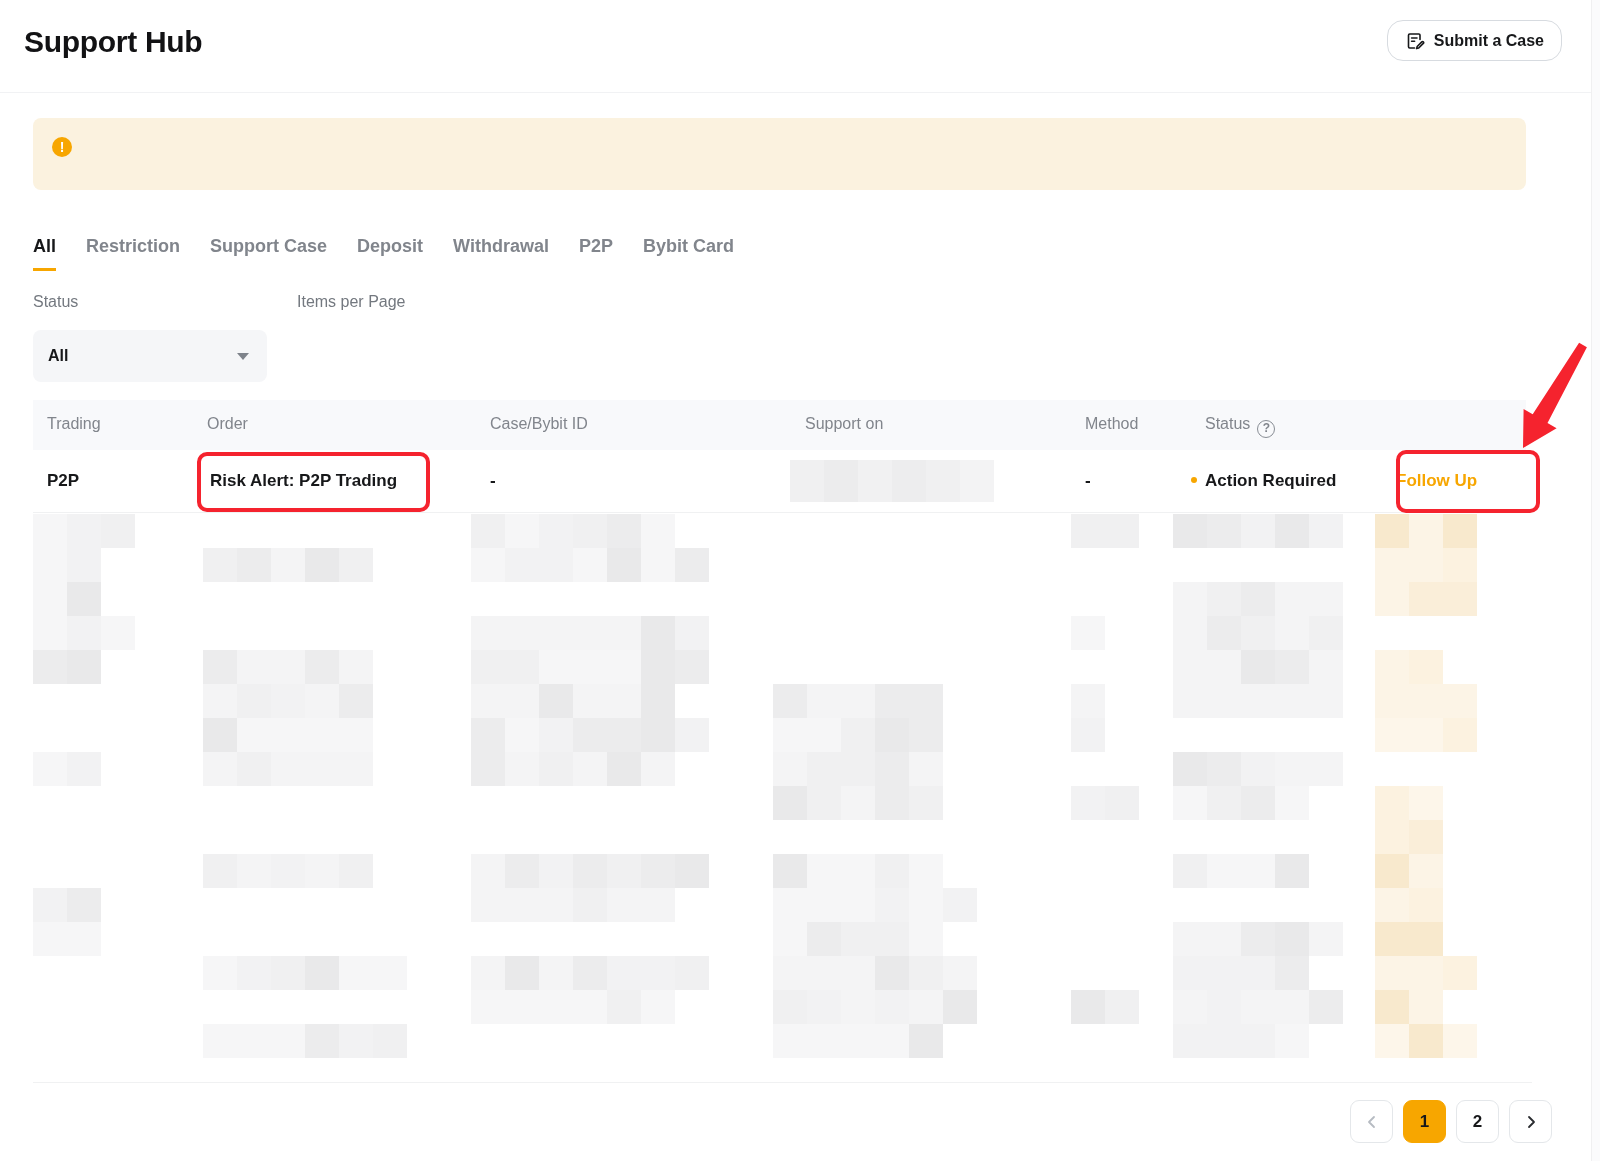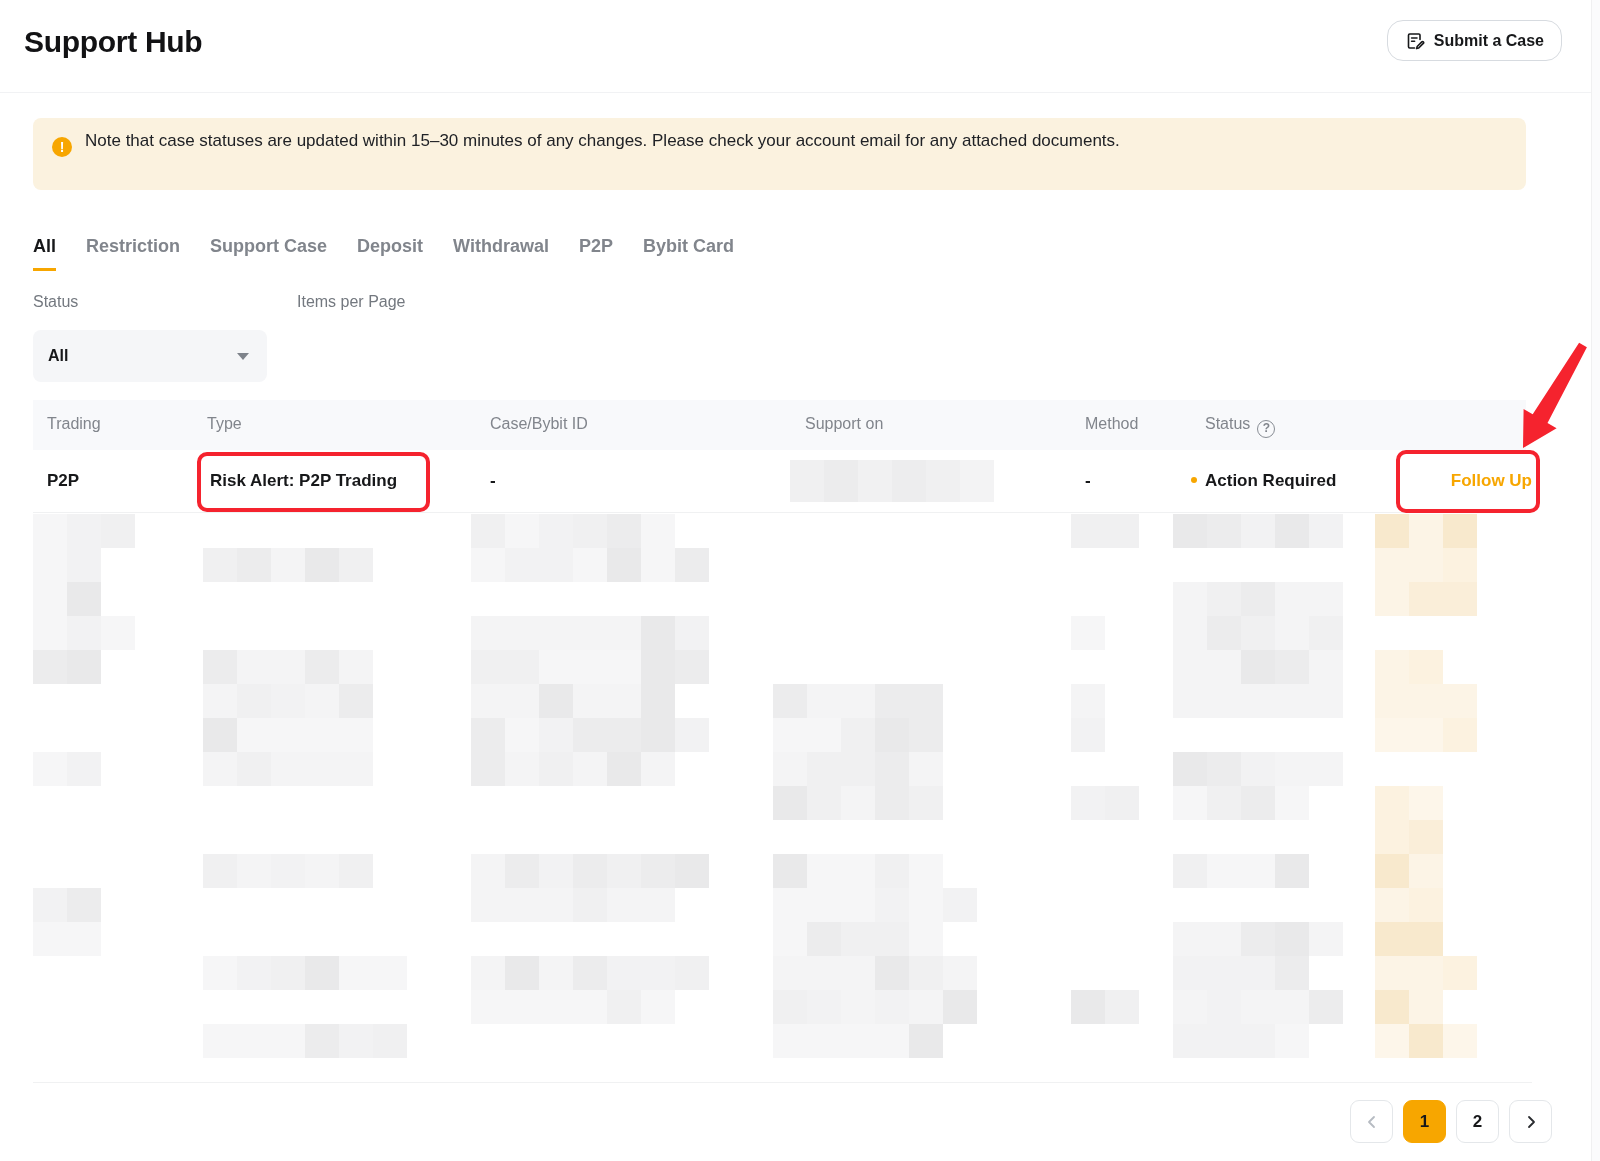--- a/index.html
+++ b/index.html
@@ -30,21 +30,21 @@
   
   .thead { position: absolute; left: 33px; top: 400px; width: 1493px; height: 50px; background: #F8F9FB; z-index: 2; }
   .th { position: absolute; top: 15px; font-size: 16px; color: #81858C; }
   .help-icon { display: inline-block; width: 18px; height: 18px; border: 1.5px solid #888D94; border-radius: 50%; font-size: 12px; font-weight: 700; color: #81858C; text-align: center; line-height: 15px; margin-left: 7px; vertical-align: -3px; cursor: pointer; }
 
   .row1 { position: absolute; left: 33px; top: 450px; width: 1493px; height: 63px; background: #fff; border-bottom: 1px solid #F0F1F2; z-index: 2; overflow: visible; }
   .cell { position: absolute; top: 21px; font-size: 17px; font-weight: 700; color: #17181A; }
   .row1-redact { position: absolute; left: 757px; top: 10px; width: 204px; height: 42px;
     background: linear-gradient(90deg, #f0f0f1 0 34px, #ececed 34px 68px, #f1f1f2 68px 102px, #ededee 102px 136px, #f0f0f1 136px 170px, #f3f3f4 170px 204px); }
   .status-dot { display: inline-block; width: 6px; height: 6px; border-radius: 50%; background: #F7A600; vertical-align: 3px; margin-right: 8px; }
-  .followup { position: absolute; left: 1363px; top: 21px; width: 136px; text-align: right; font-size: 17px; font-weight: 700; color: #F7A600; cursor: pointer; }
+  .followup { position: absolute; left: 1363px; top: 21px; width: 136px; text-align: left; font-size: 17px; font-weight: 700; color: #F7A600; cursor: pointer; }
 
   
   #mosaic { position: absolute; inset: 0; z-index: 1; }
 
   
   .annotation-box { position: absolute; border: 4px solid #F5232E; border-radius: 10px; z-index: 5; pointer-events: none; }
   .ann-type { left: 197px; top: 452px; width: 233px; height: 60px; }
   .ann-follow { left: 1396px; top: 450px; width: 144px; height: 63px; }
   .ann-arrow { position: absolute; left: 1500px; top: 335px; z-index: 6; pointer-events: none; }
 
@@ -72,21 +72,20 @@
           <path d="M16.8 10.9l-4.6 4.6-.6 2.1 2.1-.6 4.6-4.6c.4-.4.4-1.1 0-1.5-.4-.4-1.1-.4-1.5 0z"></path>
         </svg>
       </span>
       <span>Submit a Case</span>
     </button>
   </div>
 
   <div class="banner">
     <span class="banner-icon">!</span>
     <div class="banner-text">
-      <div>Note that case statuses are updated within 15–30 minutes of any changes. Please check your account email for any attached documents.</div>
     </div>
   </div>
 
   <div class="tabs">
     <div class="tab active">All</div>
     <div class="tab">Restriction</div>
     <div class="tab">Support Case</div>
     <div class="tab">Deposit</div>
     <div class="tab">Withdrawal</div>
     <div class="tab">P2P</div>
@@ -96,21 +95,21 @@
   <div class="filter-label" style="left:33px;">Status</div>
   <div class="dd" style="left:33px; width:234px;">
     <span class="dd-value">All</span>
     <span class="caret"></span>
   </div>
 
   <div class="filter-label" style="left:297px;">Items per Page</div>
 
   <div class="thead">
     <div class="th" style="left:14px;">Trading</div>
-    <div class="th" style="left:174px;">Type</div>
+    <div class="th" style="left:174px;">Order</div>
     <div class="th" style="left:457px;">Case/Bybit ID</div>
     <div class="th" style="left:772px;">Support on</div>
     <div class="th" style="left:1052px;">Method</div>
     <div class="th" style="left:1172px;">
       <span>Status</span><span class="help-icon">?</span>
     </div>
   </div>
 
   <div class="row1">
     <div class="cell" style="left:14px;">P2P</div>

